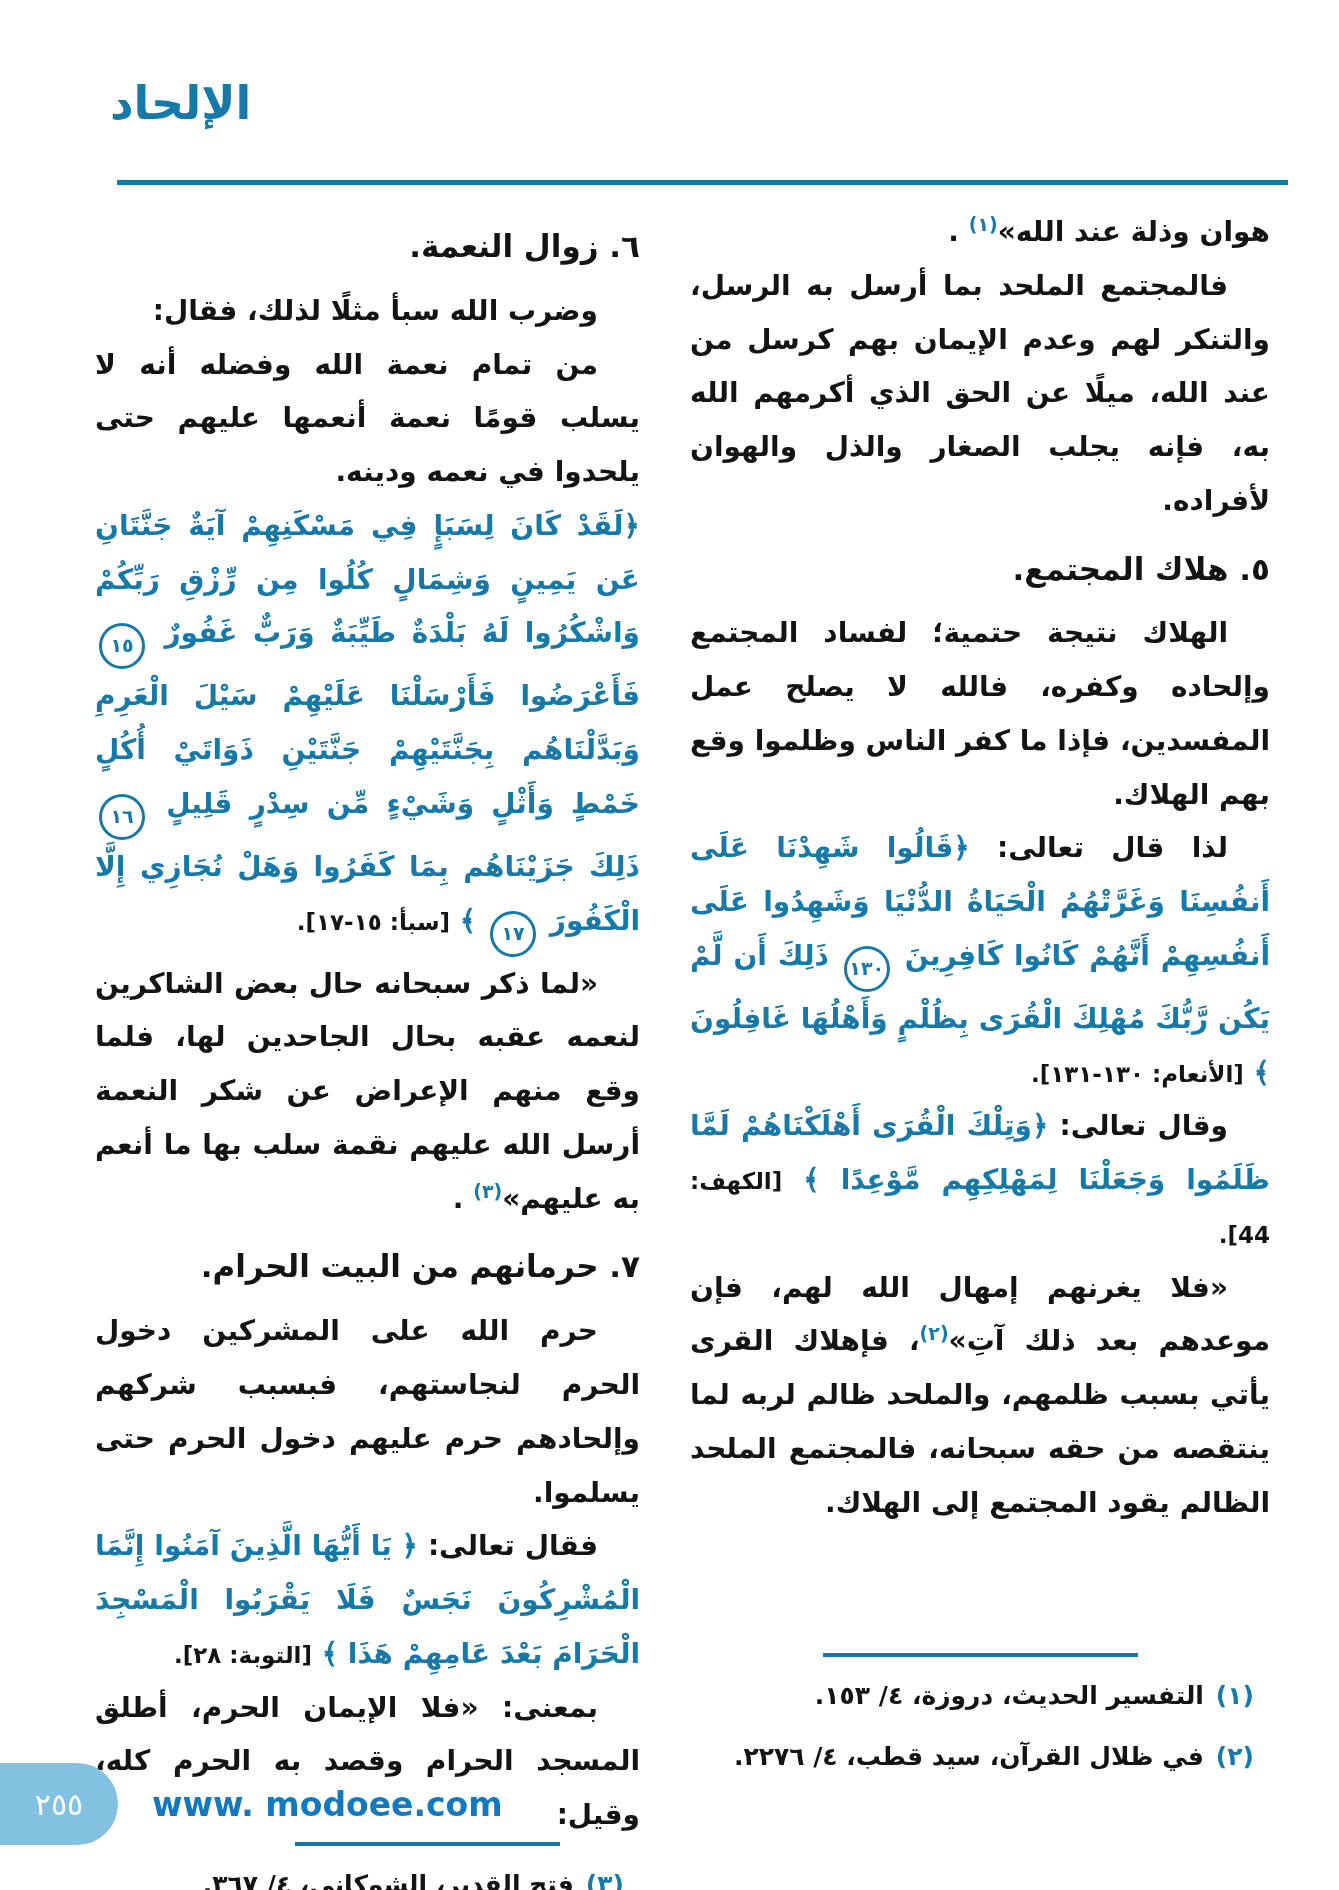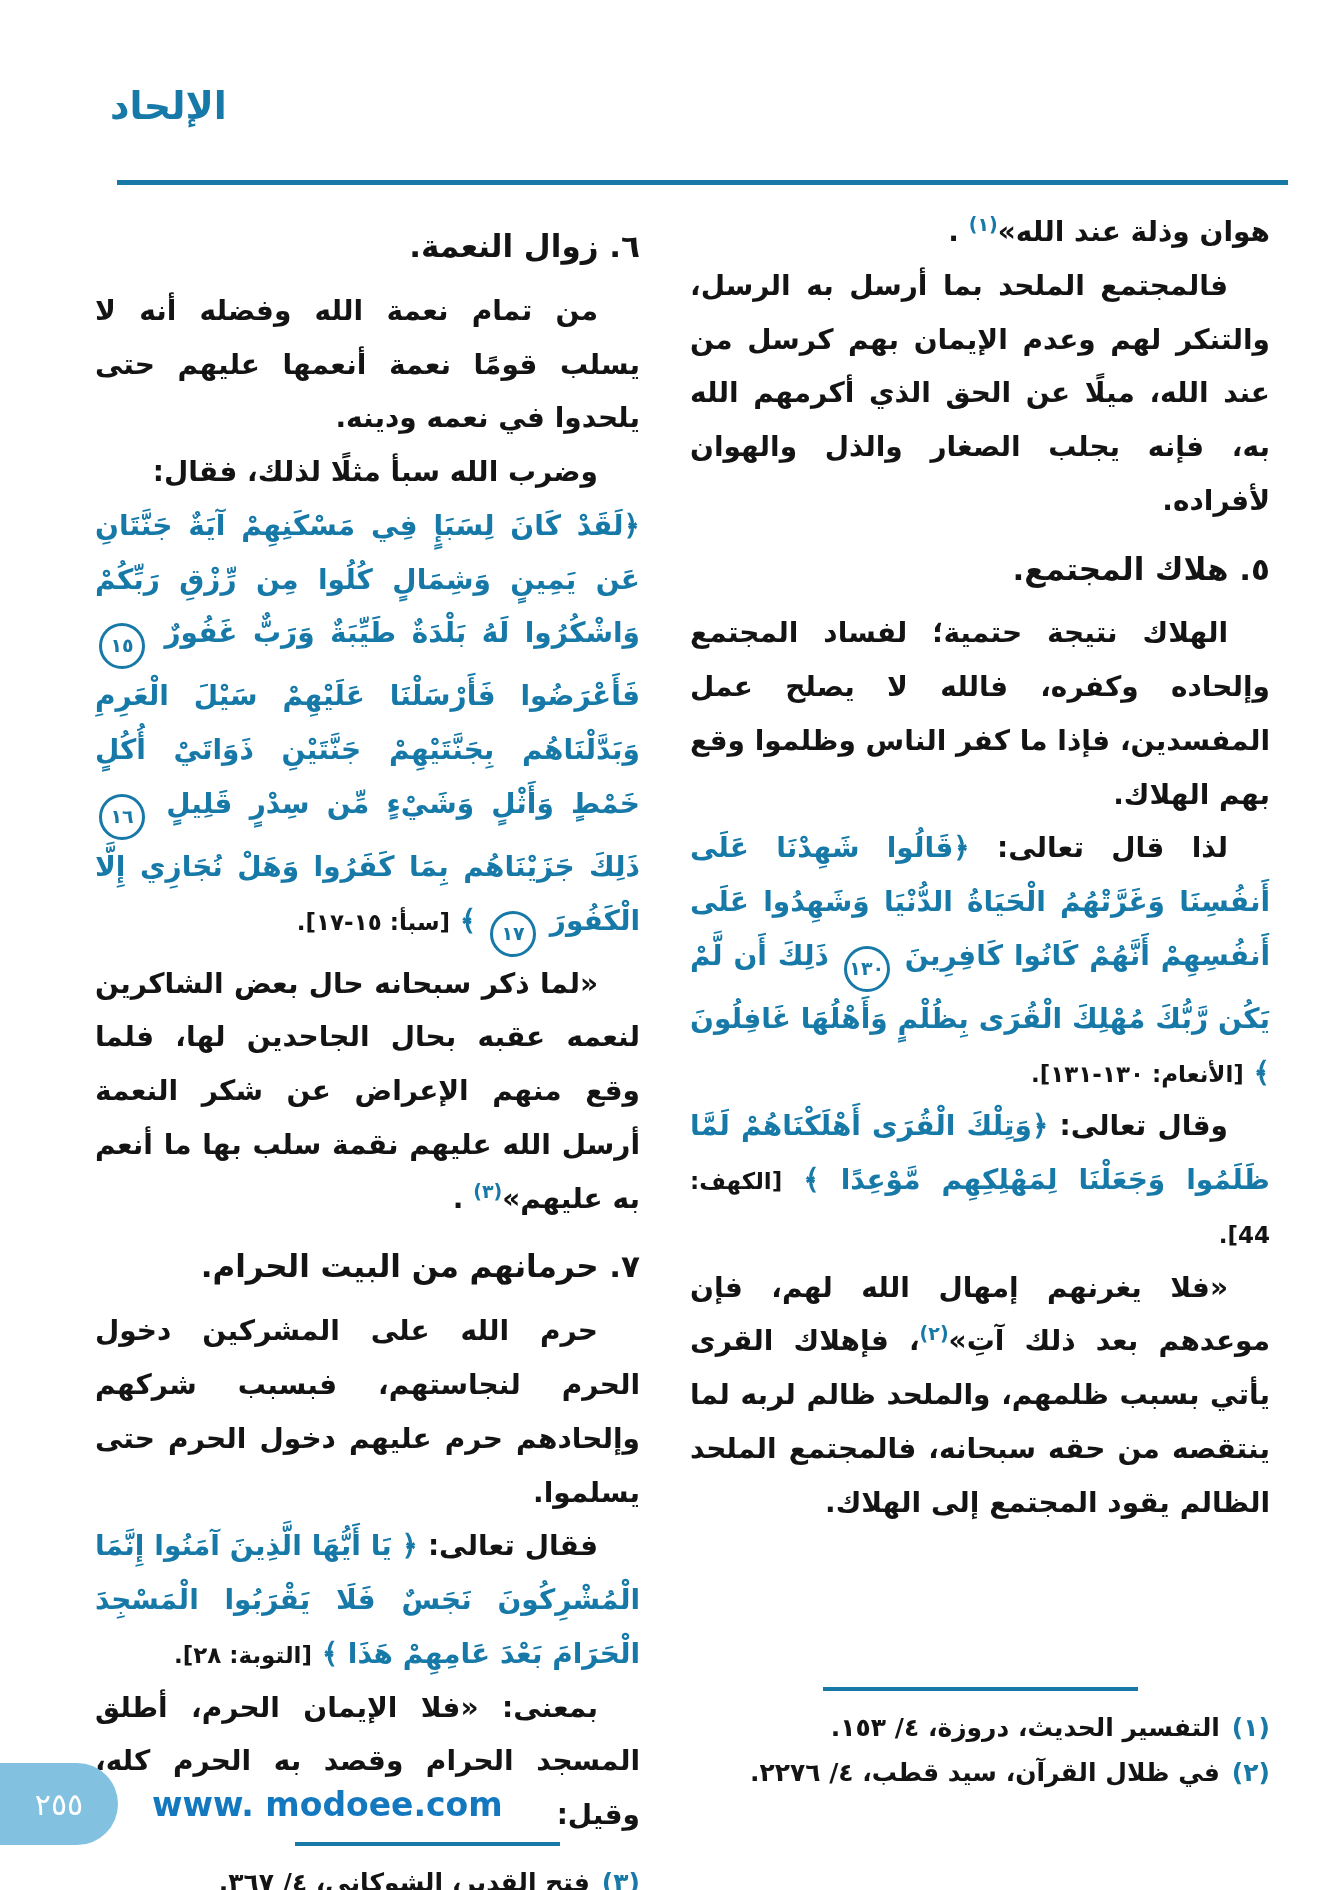--- a/index.html
+++ b/index.html
@@ -11,24 +11,24 @@
   html,body{margin:0;padding:0;background:#ffffff;}
   .page{
     position:relative;
     width:1339px;height:1890px;
     background:#ffffff;
     overflow:hidden;
     font-family:"DejaVu Sans", sans-serif;
   }
   
   .header-title{
-    position:absolute;top:84px;left:110px;
+    position:absolute;top:76px;left:110px;
     direction:rtl;
     color:var(--accent);
-    font-size:38px;font-weight:bold;
+    font-size:46px;font-weight:bold;
   }
   .header-rule{
     position:absolute;top:180px;left:117px;
     width:1171px;height:5px;
     background:var(--accent);
   }
   
   .columns{
     position:absolute;top:205px;left:95px;
     width:1175px;height:1590px;
@@ -71,21 +71,21 @@
     vertical-align:-10px;
     margin:0 4px;
     text-indent:0;
   }
   
   .footnotes{margin-top:auto;}
   .fn-rule{height:4px;background:var(--accent);}
   .col-right .fn-rule{width:315px;margin:0 auto 14px;}
   .col-left .fn-rule{width:265px;margin:0 80px 14px auto;}
   .fn{
-    margin:0;
+    margin:16px;
     direction:rtl;text-align:right;
     font-size:25px;font-weight:bold;
     line-height:1.8;color:var(--ink);
   }
   .fn-num{color:var(--accent);margin-left:12px;}
   
   .page-pill{
     position:absolute;left:0;top:1763px;
     width:118px;height:82px;
     background:var(--badge);
@@ -138,23 +138,23 @@
       <div class="footnotes">
         <div class="fn-rule"></div>
         <p class="fn"><span class="fn-num">(١)</span><span>التفسير الحديث، دروزة، ٤/ ١٥٣.</span></p>
         <p class="fn"><span class="fn-num">(٢)</span><span>في ظلال القرآن، سيد قطب، ٤/ ٢٢٧٦.</span></p>
       </div>
     </section>
 
     <section class="col col-left">
       <h2 class="heading">٦. زوال النعمة.</h2>
 
+      <p class="para indent">وضرب الله سبأ مثلًا لذلك، فقال:</p>
+
       <p class="para indent">من تمام نعمة الله وفضله أنه لا يسلب قومًا نعمة أنعمها عليهم حتى يلحدوا في نعمه ودينه.</p>
-
-      <p class="para indent">وضرب الله سبأ مثلًا لذلك، فقال:</p>
 
       <p class="para">
         <span class="quran">﴿لَقَدْ كَانَ لِسَبَإٍ فِي مَسْكَنِهِمْ آيَةٌ جَنَّتَانِ عَن يَمِينٍ وَشِمَالٍ كُلُوا مِن رِّزْقِ رَبِّكُمْ وَاشْكُرُوا لَهُ بَلْدَةٌ طَيِّبَةٌ وَرَبٌّ غَفُورٌ</span>
         <span class="ayah-num">١٥</span>
         <span class="quran">فَأَعْرَضُوا فَأَرْسَلْنَا عَلَيْهِمْ سَيْلَ الْعَرِمِ وَبَدَّلْنَاهُم بِجَنَّتَيْهِمْ جَنَّتَيْنِ ذَوَاتَيْ أُكُلٍ خَمْطٍ وَأَثْلٍ وَشَيْءٍ مِّن سِدْرٍ قَلِيلٍ</span>
         <span class="ayah-num">١٦</span>
         <span class="quran">ذَلِكَ جَزَيْنَاهُم بِمَا كَفَرُوا وَهَلْ نُجَازِي إِلَّا الْكَفُورَ</span>
         <span class="ayah-num">١٧</span>
         <span class="quran">﴾</span>
         <span class="cite">[سبأ: ١٥-١٧].</span>

